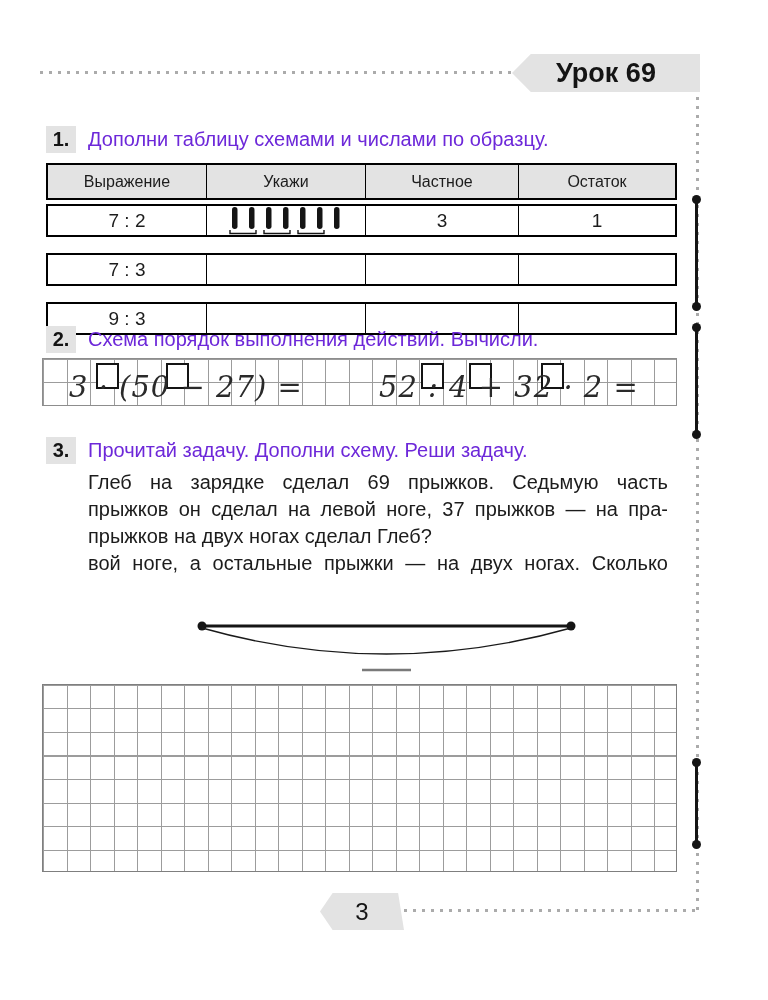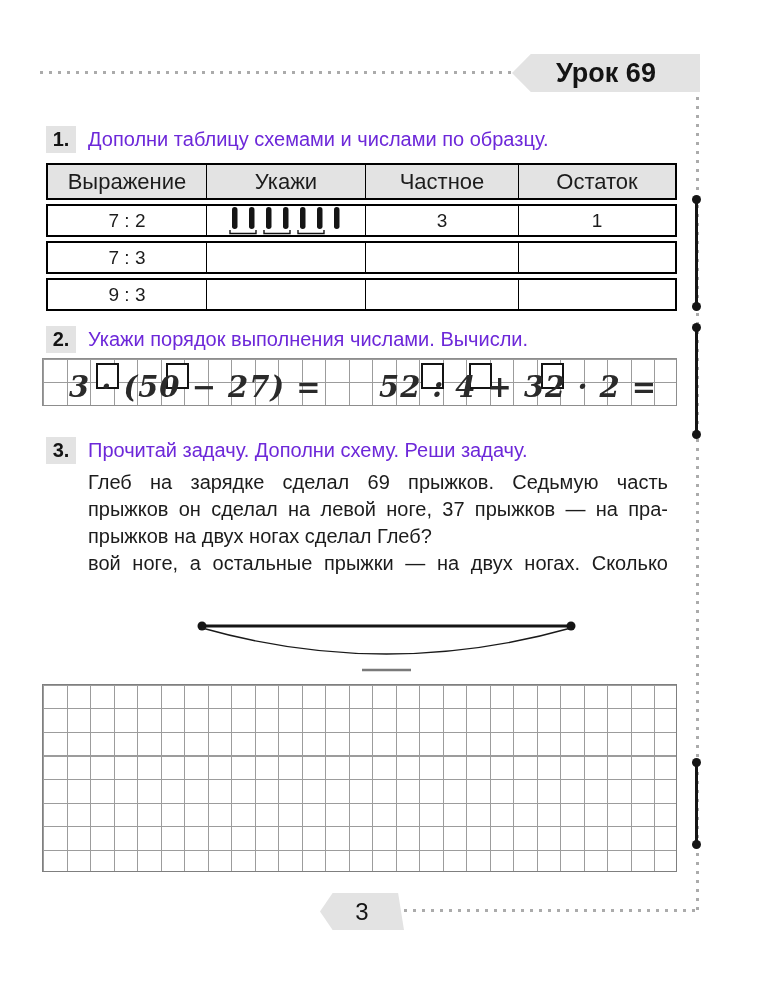--- a/index.html
+++ b/index.html
@@ -35,35 +35,34 @@
   }
   .task-text { position:absolute; font-size:20px; color:#6d28d9; white-space:nowrap; }
 
   
   .wtable { position:absolute; left:46px; top:163px; width:631px; }
   .wrow {
     display:grid; grid-template-columns:160fr 160fr 154fr 157fr;
     border:2px solid #000; box-sizing:border-box; background:#fff;
   }
   .wrow.head { height:37px; background:#e3e3e3; margin-bottom:4px; }
-  .wrow.data { height:33px; margin-bottom:4px; }
+  .wrow.data { height:33px; margin-bottom:16px; }
   .wcell {
     display:flex; align-items:center; justify-content:center;
     font-size:19px; border-right:1.5px solid #000; overflow:hidden;
   }
   .wcell:last-child { border-right:none; }
-  .wrow.head .wcell { font-size:22px; }
+  .wrow.head .wcell { font-size:16px; }
 
   
   .gridpaper {
     position:absolute; box-sizing:border-box; border:1px solid #8d8d8d; background:#fff;
     background-image:
       repeating-linear-gradient(to right,#9c9c9c 0 1px,transparent 1px 23.5px),
       repeating-linear-gradient(to bottom,#9c9c9c 0 1px,transparent 1px 23.5px);
-    font-weight: bold;
   }
   .strip2 { left:42px; top:358px; width:635px; height:48px; }
   .biggrid { left:42px; top:684px; width:635px; height:188px; border-color:#7f7f7f; }
 
   
   .opbox {
     position:absolute; width:23px; height:26px; top:4px;
     border:2.5px solid #141414; background:#fff; box-sizing:border-box;
   }
   
@@ -143,21 +142,21 @@
       <div class="wcell">9 : 3</div>
       <div class="wcell"></div>
       <div class="wcell"></div>
       <div class="wcell"></div>
     </div>
   </div>
 
   <div class="task-num" style="left:46px; top:326px;">
     <span>2.</span>
   </div>
-  <div class="task-text" style="left:88px; top:328px;">Укажи порядок выполнения числами. Вычисли.</div>
+  <div class="task-text" style="left:88px; top:328px;">Схема порядок выполнения действий. Вычисли.</div>
 
   <div class="gridpaper strip2">
     <div class="opbox" style="left:53px;"></div>
     <div class="opbox" style="left:123px;"></div>
     <div class="opbox" style="left:378px;"></div>
     <div class="opbox" style="left:426px;"></div>
     <div class="opbox" style="left:498px;"></div>
     <div class="hw" style="left:26px;">3 · (50 − 27) =</div>
     <div class="hw" style="left:336px;">52 : 4 + 32 · 2 =</div>
   </div>

